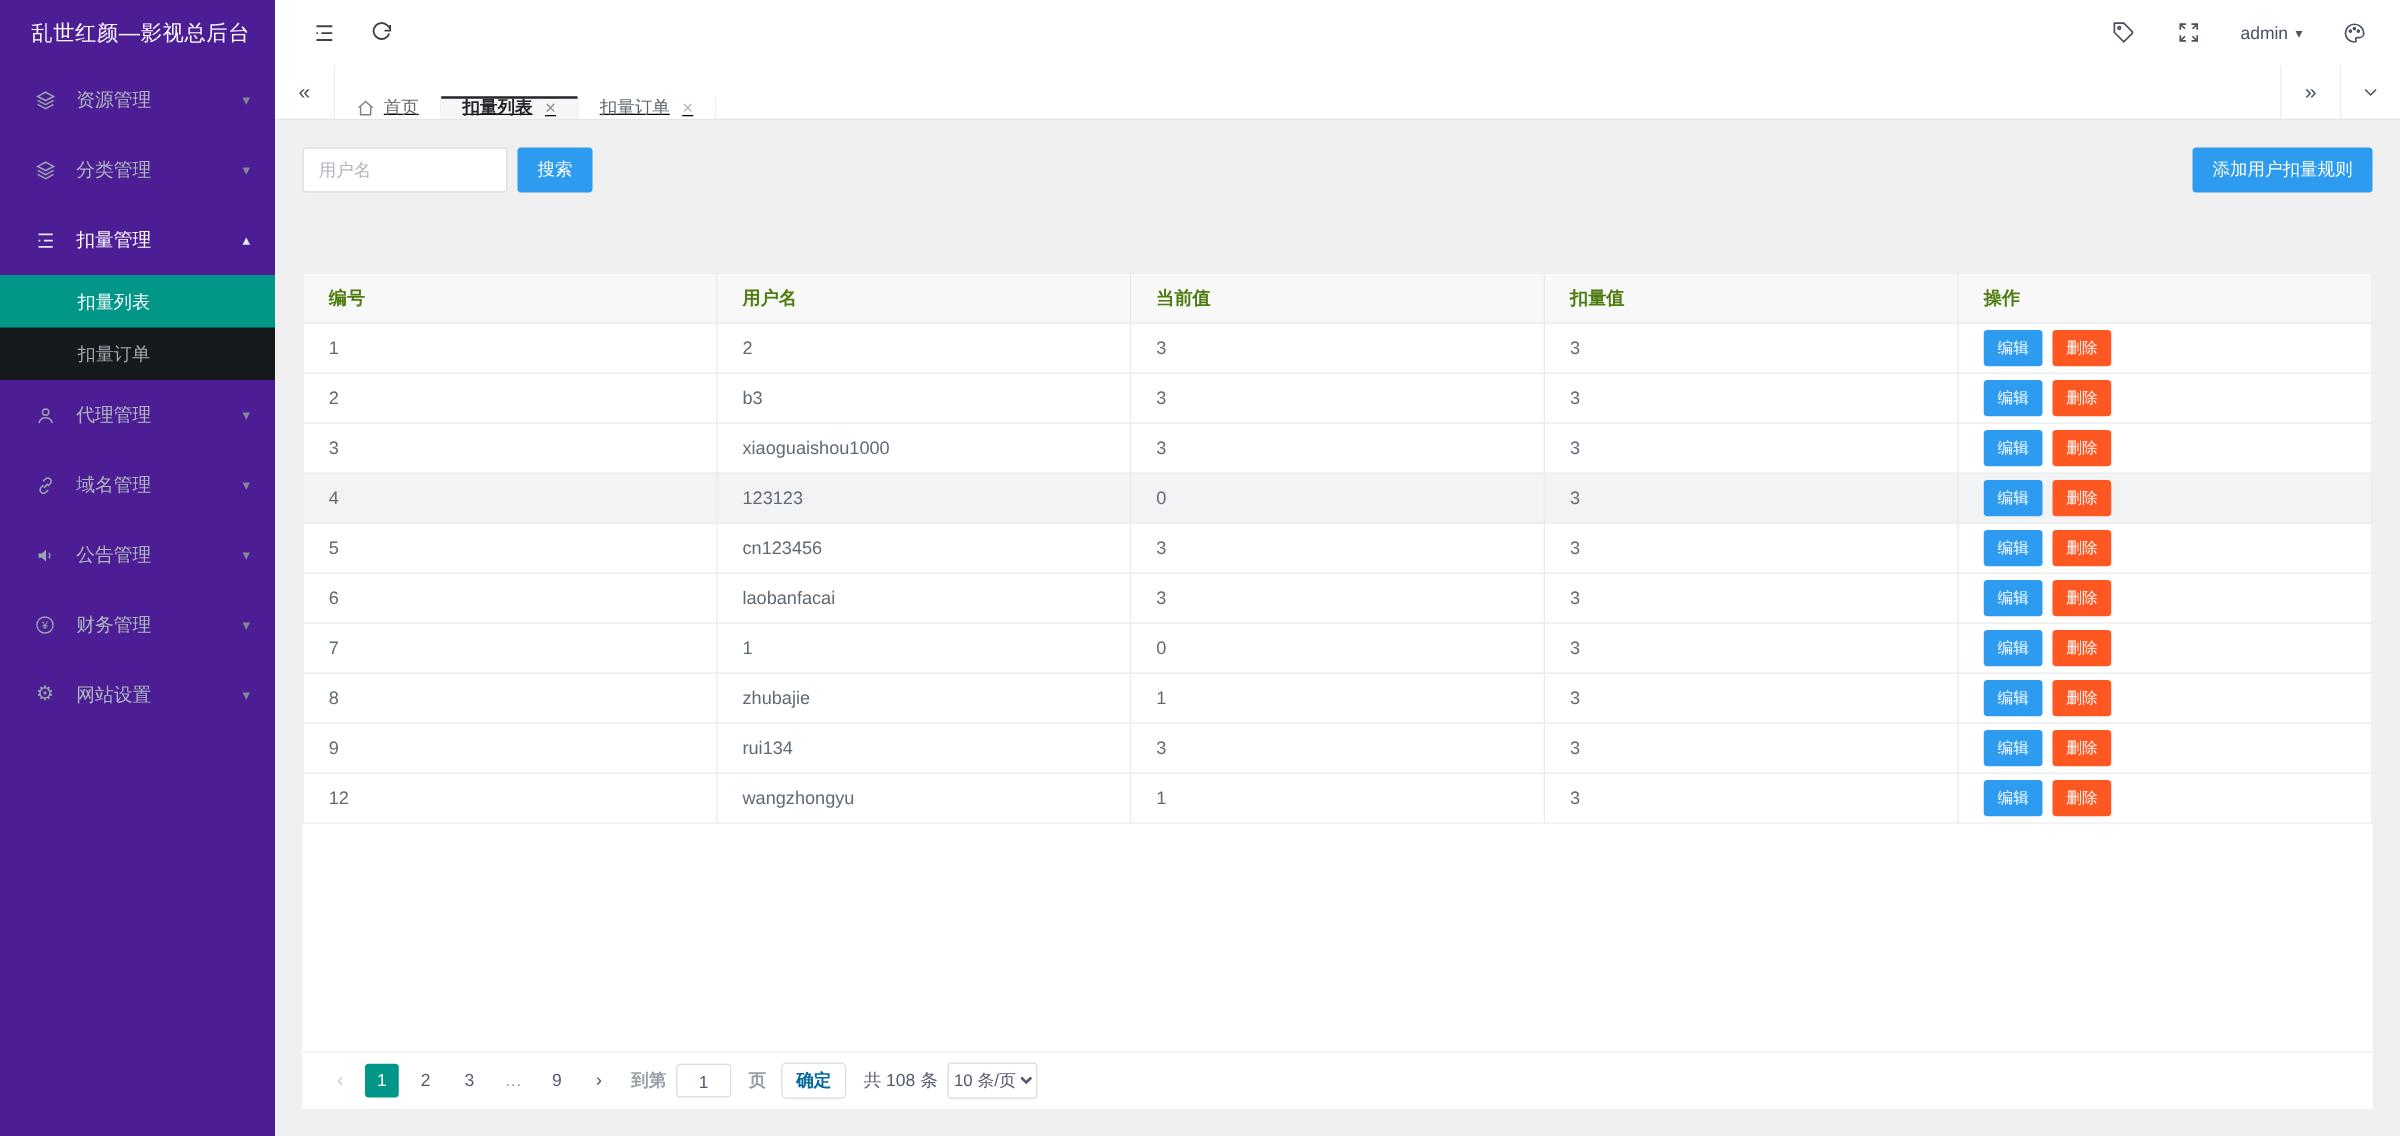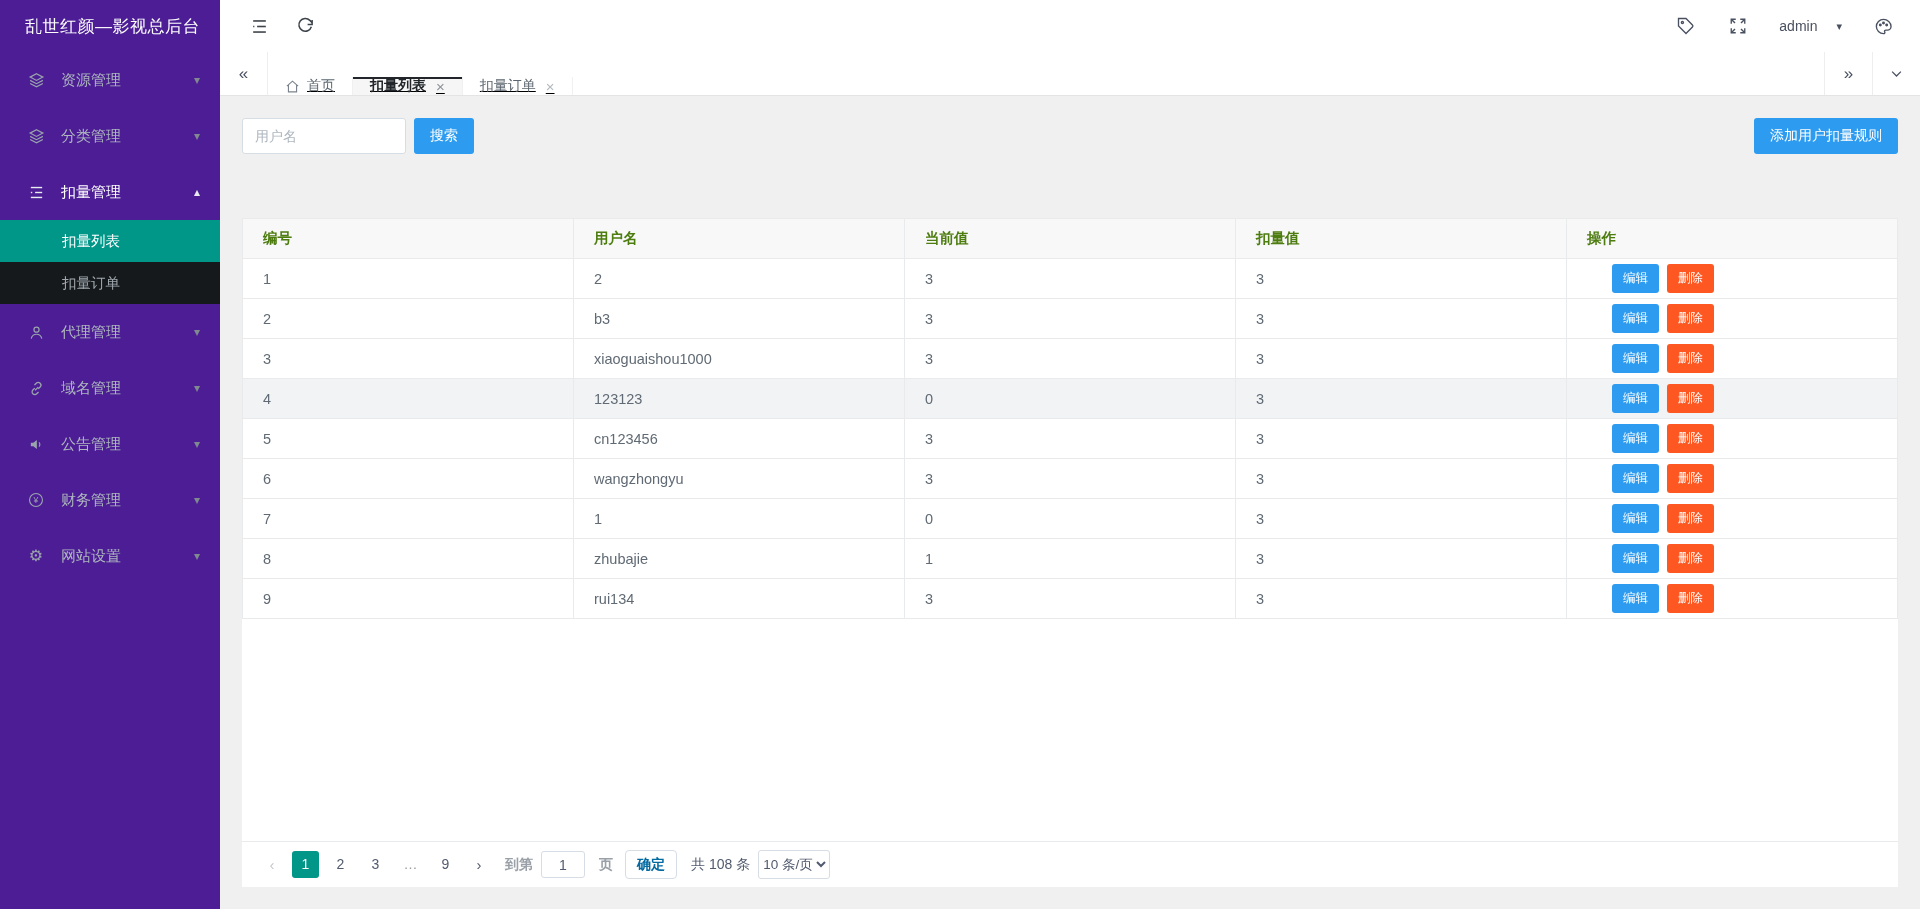--- a/index.html
+++ b/index.html
@@ -22,21 +22,21 @@
   .uni-icon { font-size:16px; line-height:1; }
 
   
   .main { flex:1; display:flex; flex-direction:column; min-width:0; }
 
   
   .topbar { height:52px; background:#fff; display:flex; align-items:center; padding:0 26px 0 16px; }
   .hicon { width:46px; height:52px; display:flex; align-items:center; justify-content:center; color:#3c434a; cursor:pointer; }
   .topbar-right { margin-left:auto; display:flex; align-items:center; gap:30px; color:#495060; }
   .hicon-sm { width:22px; height:22px; display:flex; align-items:center; justify-content:center; color:#495060; cursor:pointer; }
-  .user-dd { display:flex; align-items:center; gap:19px; font-size:14px; color:#495060; cursor:pointer; }
+  .user-dd { display:flex; align-items:center; gap:6px; font-size:14px; color:#495060; cursor:pointer; }
   .user-dd .caret { font-size:11px; color:#495060; }
 
   
   .tabbar { height:44px; background:#fff; border-bottom:1px solid #e4e4e4; display:flex; align-items:stretch; }
   .tab-nav-btn { width:48px; display:flex; align-items:center; justify-content:center; color:#495060; font-size:17px; cursor:pointer; }
   .tab-nav-btn.left { border-right:1px solid #eeeeee; }
   .tab-nav-btn.right { border-left:1px solid #eeeeee; }
   .tabs { display:flex; align-items:flex-end; flex:1; min-width:0;text-decoration:underline; }
   .tab { display:flex; align-items:center; padding:0 17px; font-size:14px; color:#5c6670; border-right:1px solid #f0f0f0; cursor:pointer; position:relative; background:#fff; }
   .tab .home-ic { margin-right:7px; color:#7a838c; display:flex; }
@@ -54,21 +54,21 @@
   .btn-search { margin-left:8px; width:60px; }
   .btn-add { margin-left:auto; }
 
   
   .card { background:#fff; flex:1; display:flex; flex-direction:column; margin-bottom:22px; min-height:0; }
   table { width:100%; border-collapse:collapse; table-layout:fixed; }
   th { background:#f8f8f9; height:40px; font-weight:bold; text-align:left; padding-left:20px; font-size:14.5px; color:#4d7c0f; border:1px solid #e8eaec; }
   td { height:40px; padding-left:20px; font-size:14.5px; color:#606a74; border:1px solid #e8eaec; background:#fff; }
   tr.highlight td { background:#f2f3f5; }
   .btn-mini { display:inline-block; border:none; border-radius:3px; color:#fff; font-size:12.5px; padding:6px 11px; margin-right:8px; cursor:pointer; font-family:"Liberation Sans",sans-serif; }
-  .btn-edit { background:var(--blue,#2d9cf0);margin-left:25px; }
+  .btn-edit { background:var(--blue,#2d9cf0); }
   .btn-del { background:var(--danger,#ff5722); }
   .card-filler { flex:1; background:#fff; }
 
   
   .pagination { border-top:1px solid #e8eaec; height:46px; display:flex; align-items:center; padding:0 18px; gap:8px; font-size:14px; color:#515a6e; background:#fff; }
   .pg-arrow { min-width:24px; text-align:center; font-size:15px; cursor:pointer; }
   .pg-arrow.disabled { color:#c5c8ce; cursor:default; }
   .pg-item { min-width:27px; height:27px; line-height:27px; text-align:center; border-radius:3px; cursor:pointer; color:#515a6e; }
   .pg-item.active { background:var(--accent,#009688); color:#fff; }
   .pg-item.dots { cursor:default; color:#999; }
@@ -303,21 +303,21 @@
             </tr>
             <tr>
               <td>5</td>
               <td>cn123456</td>
               <td>3</td>
               <td>3</td>
               <td><button class="btn-mini btn-edit">编辑</button><button class="btn-mini btn-del">删除</button></td>
             </tr>
             <tr>
               <td>6</td>
-              <td>wangzhongyu</td>
+              <td>laobanfacai</td>
               <td>3</td>
               <td>3</td>
               <td><button class="btn-mini btn-edit">编辑</button><button class="btn-mini btn-del">删除</button></td>
             </tr>
             <tr>
               <td>7</td>
               <td>1</td>
               <td>0</td>
               <td>3</td>
               <td><button class="btn-mini btn-edit">编辑</button><button class="btn-mini btn-del">删除</button></td>
@@ -326,20 +326,27 @@
               <td>8</td>
               <td>zhubajie</td>
               <td>1</td>
               <td>3</td>
               <td><button class="btn-mini btn-edit">编辑</button><button class="btn-mini btn-del">删除</button></td>
             </tr>
             <tr>
               <td>9</td>
               <td>rui134</td>
               <td>3</td>
+              <td>3</td>
+              <td><button class="btn-mini btn-edit">编辑</button><button class="btn-mini btn-del">删除</button></td>
+            </tr>
+            <tr>
+              <td>12</td>
+              <td>wangzhongyu</td>
+              <td>1</td>
               <td>3</td>
               <td><button class="btn-mini btn-edit">编辑</button><button class="btn-mini btn-del">删除</button></td>
             </tr>
           </tbody>
       </table>
       <div class="card-filler"></div>
 
       <div class="pagination">
         <span class="pg-arrow disabled">‹</span>
         <span id="page-list" style="display:flex;gap:8px;">

